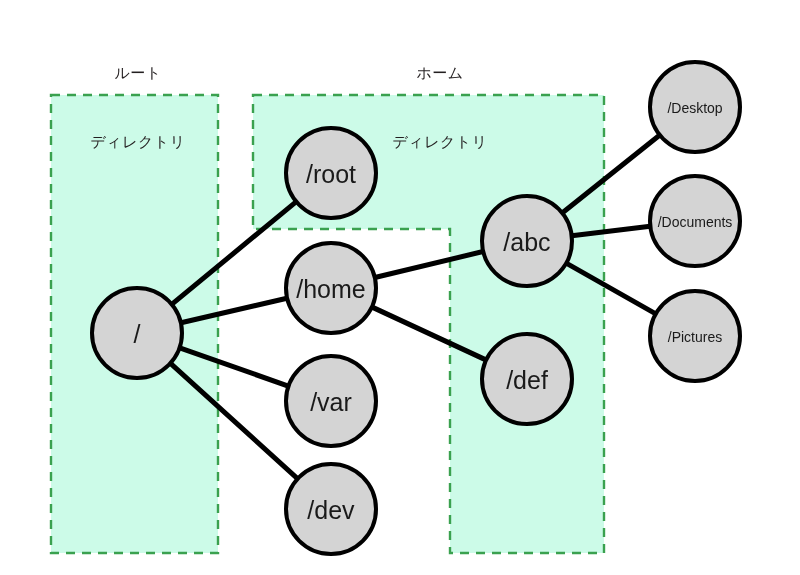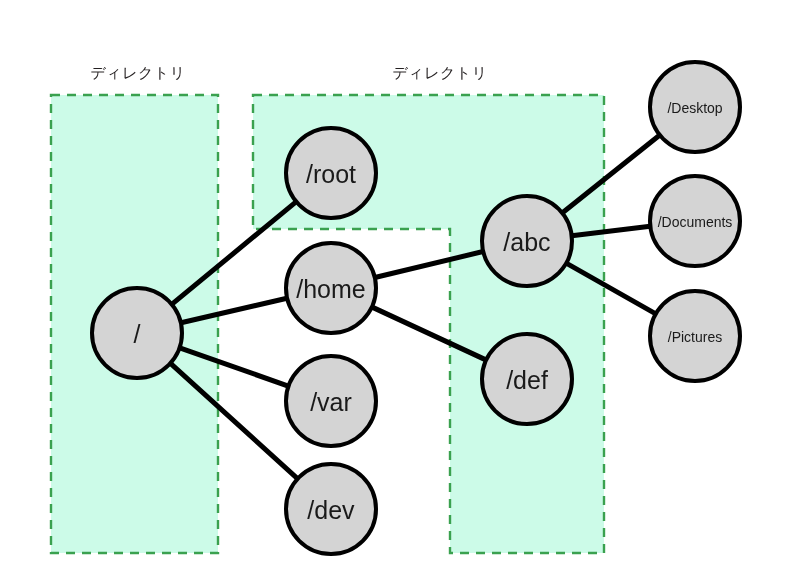--- a/index.html
+++ b/index.html
@@ -120,20 +120,22 @@
           <text x="695" y="222" class="node-label small">/Documents</text>
         </g>
         <g>
           <circle cx="695" cy="336" r="45" class="node-circle"></circle>
           <text x="695" y="337" class="node-label small">/Pictures</text>
         </g>
       </g>
   </svg>
 
   <div class="region-label" style="left: 48px; top: 14px; width: 180px;">
+    <div>ルート</div>
     <div>ディレクトリ</div>
   </div>
 
   <div class="region-label" style="left: 350px; top: 14px; width: 180px;">
+    <div>ホーム</div>
     <div>ディレクトリ</div>
   </div>
 
 </div>
 
 </body></html>

